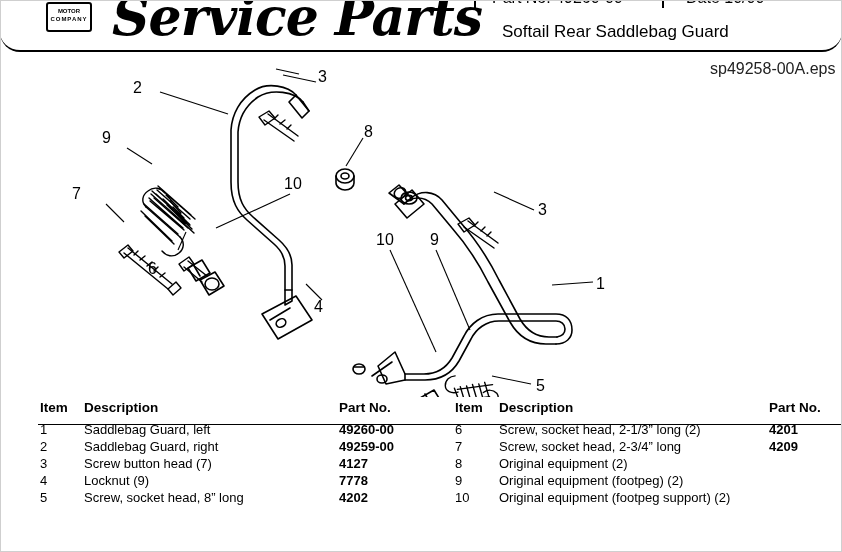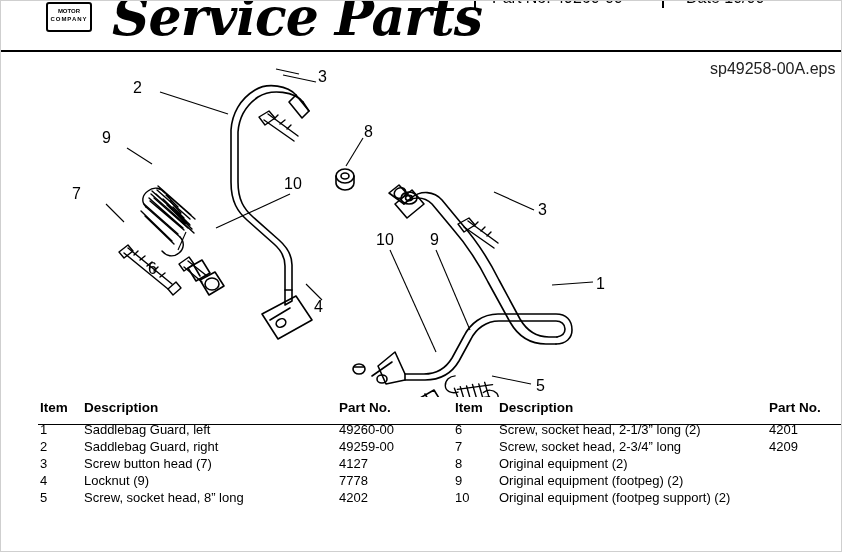--- a/index.html
+++ b/index.html
@@ -20,20 +20,21 @@
   }
 
   
   #header {
     position: absolute;
     left: 0; top: 0;
     width: 842px;
     height: 52px;
     border-bottom: 2px solid #000;
     box-sizing: border-box;
+    border-radius: 20px;
   }
   #logo-box {
     position: absolute;
     left: 36px; top: -8px;
     width: 66px; height: 46px;
   }
   #logo-bar-top {
     position: absolute;
     left: 0; top: 0;
     width: 66px; height: 9px;
@@ -150,21 +151,21 @@
     white-space: nowrap;
   }
   .tbl td {
     text-align: left;
     padding: 1px 0 1px 0;
     white-space: nowrap;
     font-size: 13px;
   }
   .col-item { width: 44px; }
   .col-desc { width: 255px; }
-  .col-part { width: 100px; }
+  .col-part { width: 100px; font-weight: bold; }
   #tbl-right .col-desc { width: 270px; }
 
   
   #page-frame {
     position: absolute;
     left: 0; top: 0;
     width: 842px; height: 552px;
     border: 1px solid #cfcfcf;
     box-sizing: border-box;
     pointer-events: none;
@@ -186,20 +187,21 @@
     </div>
 
     <div id="title">Service Parts</div>
 
     <div id="hdr-divider-v1"></div>
     <div id="hdr-divider-v2"></div>
 
     <div class="hdr-field" id="hdr-part">Part No. 49260-00</div>
     <div class="hdr-field" id="hdr-date">Date 10/00</div>
 
+    <div id="subtitle">Softail Rear Saddlebag Guard</div>
   </div>
 
   <div id="eps-label">sp49258-00A.eps</div>
 
   <div id="illustration">
     <svg width="842" height="345" viewBox="0 0 842 345" xmlns="http://www.w3.org/2000/svg">
       <g fill="none" stroke="#000" stroke-width="1.6" stroke-linecap="round" stroke-linejoin="round">
 
         <path d="M296 43 C288 34 268 30 255 38 C240 47 232 62 231 78
                  L231 130 C231 150 238 160 247 168

